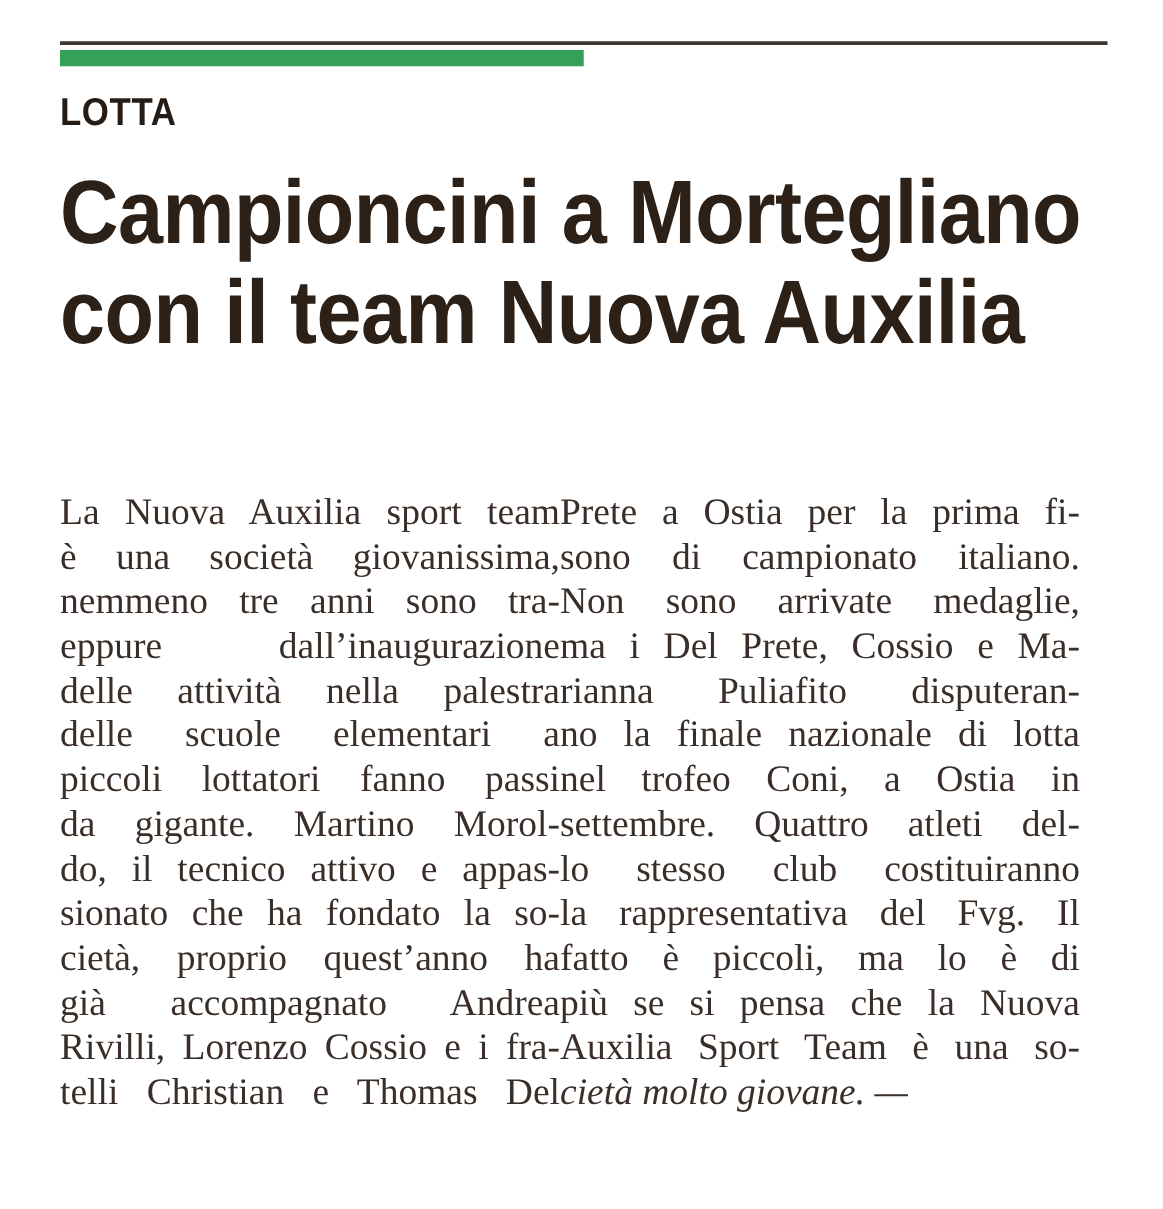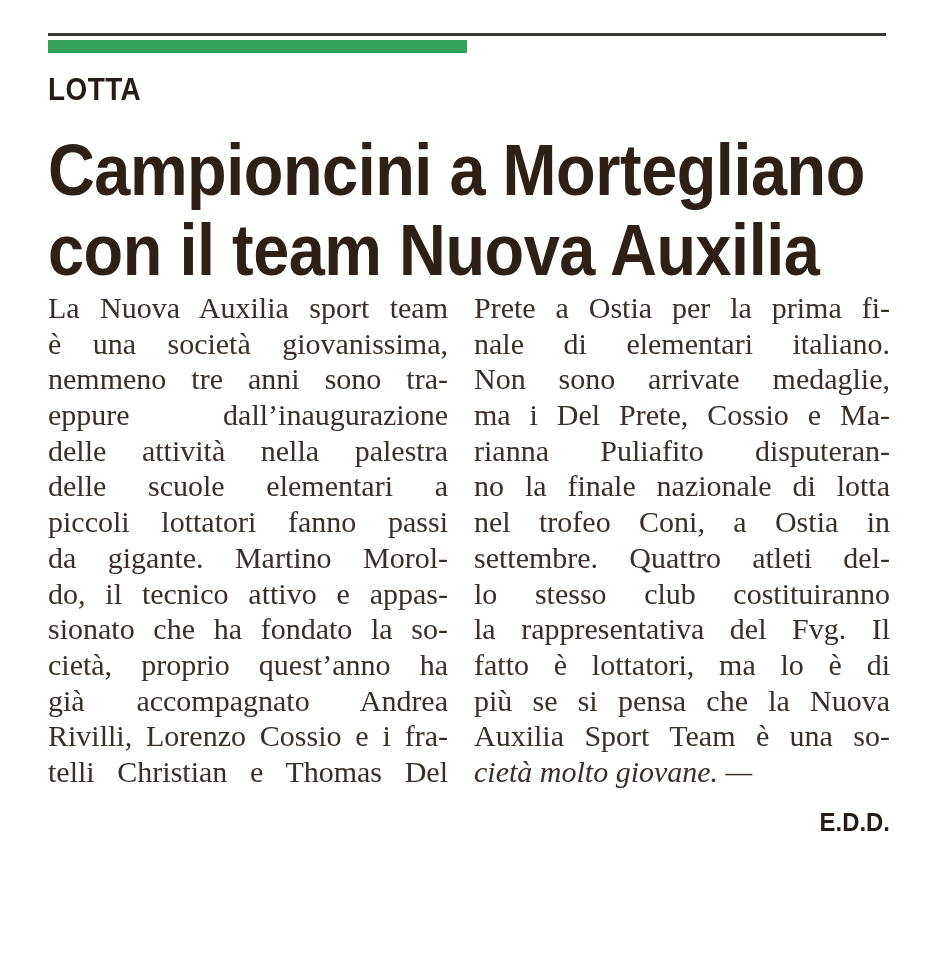--- a/index.html
+++ b/index.html
@@ -40,23 +40,23 @@
     font-weight: bold;
     font-size: 72px;
     line-height: 80px;
     letter-spacing: -0.5px;
     color: var(--headline_text, #2c2017);
     transform: scaleX(0.9);
     transform-origin: left top;
   }
   .hl-line { display: block; white-space: nowrap; }
   .body-columns {
+    margin-top: 102px;
     display: grid;
     grid-template-columns: 400px 416px;
-    column-gap: 26px;
     font-size: 30px;
     line-height: 35.7px;
     color: var(--body_text, #3a2e28);
   }
   .line {
     height: 35.7px;
     overflow: hidden;
     text-align: justify;
     text-align-last: justify;
     text-justify: inter-word;
@@ -104,30 +104,30 @@
         <div class="line">sionato che ha fondato la so-</div>
         <div class="line">cietà, proprio quest’anno ha</div>
         <div class="line">già accompagnato Andrea</div>
         <div class="line">Rivilli, Lorenzo Cossio e i fra-</div>
         <div class="line">telli Christian e Thomas Del</div>
       </div>
     <div class="col col2">
       <div class="col2-lines">
 
       <div class="line">Prete a Ostia per la prima fi-</div>
-          <div class="line">nale di elementari italiano.</div>
+          <div class="line">sono di campionato italiano.</div>
           <div class="line">Non sono arrivate medaglie,</div>
           <div class="line">ma i Del Prete, Cossio e Ma-</div>
           <div class="line">rianna Puliafito disputeran-</div>
           <div class="line">no la finale nazionale di lotta</div>
           <div class="line">nel trofeo Coni, a Ostia in</div>
           <div class="line">settembre. Quattro atleti del-</div>
           <div class="line">lo stesso club costituiranno</div>
           <div class="line">la rappresentativa del Fvg. Il</div>
-          <div class="line">fatto è lottatori, ma lo è di</div>
+          <div class="line">fatto è piccoli, ma lo è di</div>
           <div class="line">più se si pensa che la Nuova</div>
           <div class="line">Auxilia Sport Team è una so-</div>
           <div class="line">cietà molto giovane. —</div>
         </div>
       <div class="byline">E.D.D.</div>
     </div>
   </main>
 
 </div>
 

